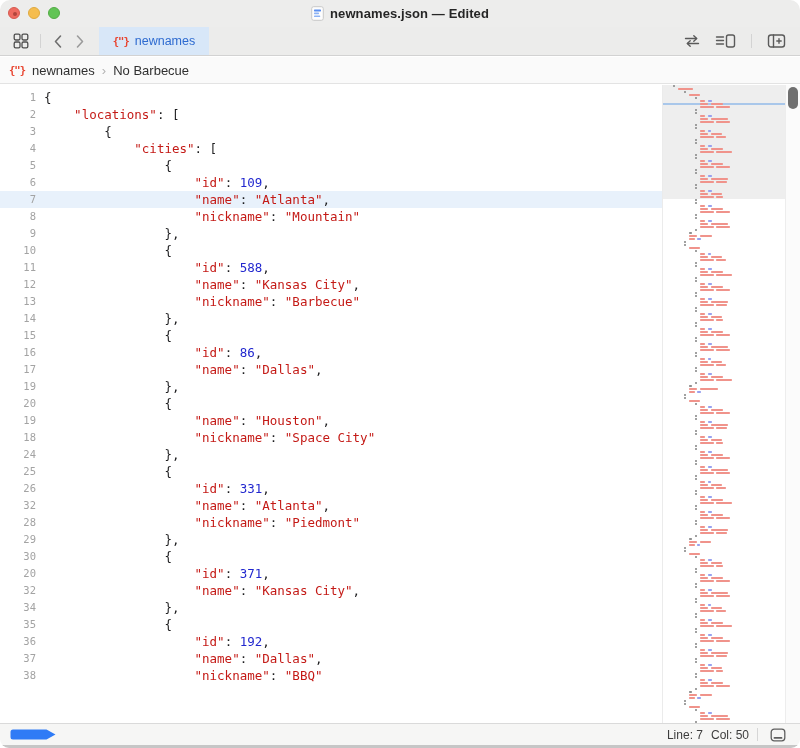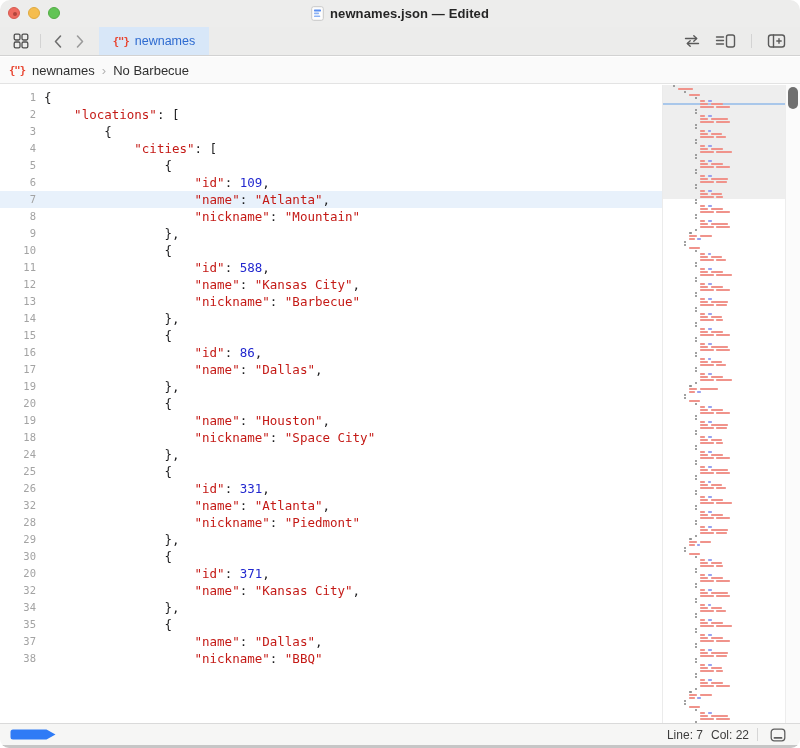--- a/index.html
+++ b/index.html
@@ -274,20 +274,24 @@
           <span class="ln">32</span>
           <span class="ct"><span>                    </span><span class="s">"name"</span><span>: </span><span class="s">"Kansas City"</span><span>,</span></span>
         </div>
         <div class="line">
           <span class="ln">34</span>
           <span class="ct"><span>                },</span></span>
         </div>
         <div class="line">
           <span class="ln">35</span>
           <span class="ct"><span>                {</span></span>
+        </div>
+        <div class="line">
+          <span class="ln">36</span>
+          <span class="ct"><span>                    </span><span class="s">"id"</span><span>: </span><span class="n">192</span><span>,</span></span>
         </div>
         <div class="line">
           <span class="ln">37</span>
           <span class="ct"><span>                    </span><span class="s">"name"</span><span>: </span><span class="s">"Dallas"</span><span>,</span></span>
         </div>
         <div class="line">
           <span class="ln">38</span>
           <span class="ct"><span>                    </span><span class="s">"nickname"</span><span>: </span><span class="s">"BBQ"</span></span>
         </div>
       </div>
@@ -634,21 +638,21 @@
 
   <div class="bottombar">
     <span class="bp">
       <svg class="icon" width="47" height="11" viewBox="0 0 47 11">
         <path d="M3 0.5 h33.5 l9 5 l-9 5 H3 a2.5 2.5 0 0 1 -2.5 -2.5 v-5 A2.5 2.5 0 0 1 3 0.5 z" fill="var(--breakpoint-blue)"></path>
       </svg>
     </span>
     <div class="bb-right">
       <span class="linecol">
         <span>Line: 7</span>
-        <span>Col: 22</span>
+        <span>Col: 50</span>
       </span>
       <span class="bb-sep"></span>
       <button class="iconbtn">
         <svg class="icon" width="16" height="14" viewBox="0 0 16 14" fill="none" stroke="#5f5f5f" stroke-width="1.3">
           <rect x="1.2" y="1.2" width="13.6" height="11.6" rx="3"></rect>
           <rect x="3.6" y="9" width="8.8" height="1.8" rx="0.9" fill="#5f5f5f" stroke="none"></rect>
         </svg>
       </button>
     </div>
   </div>

